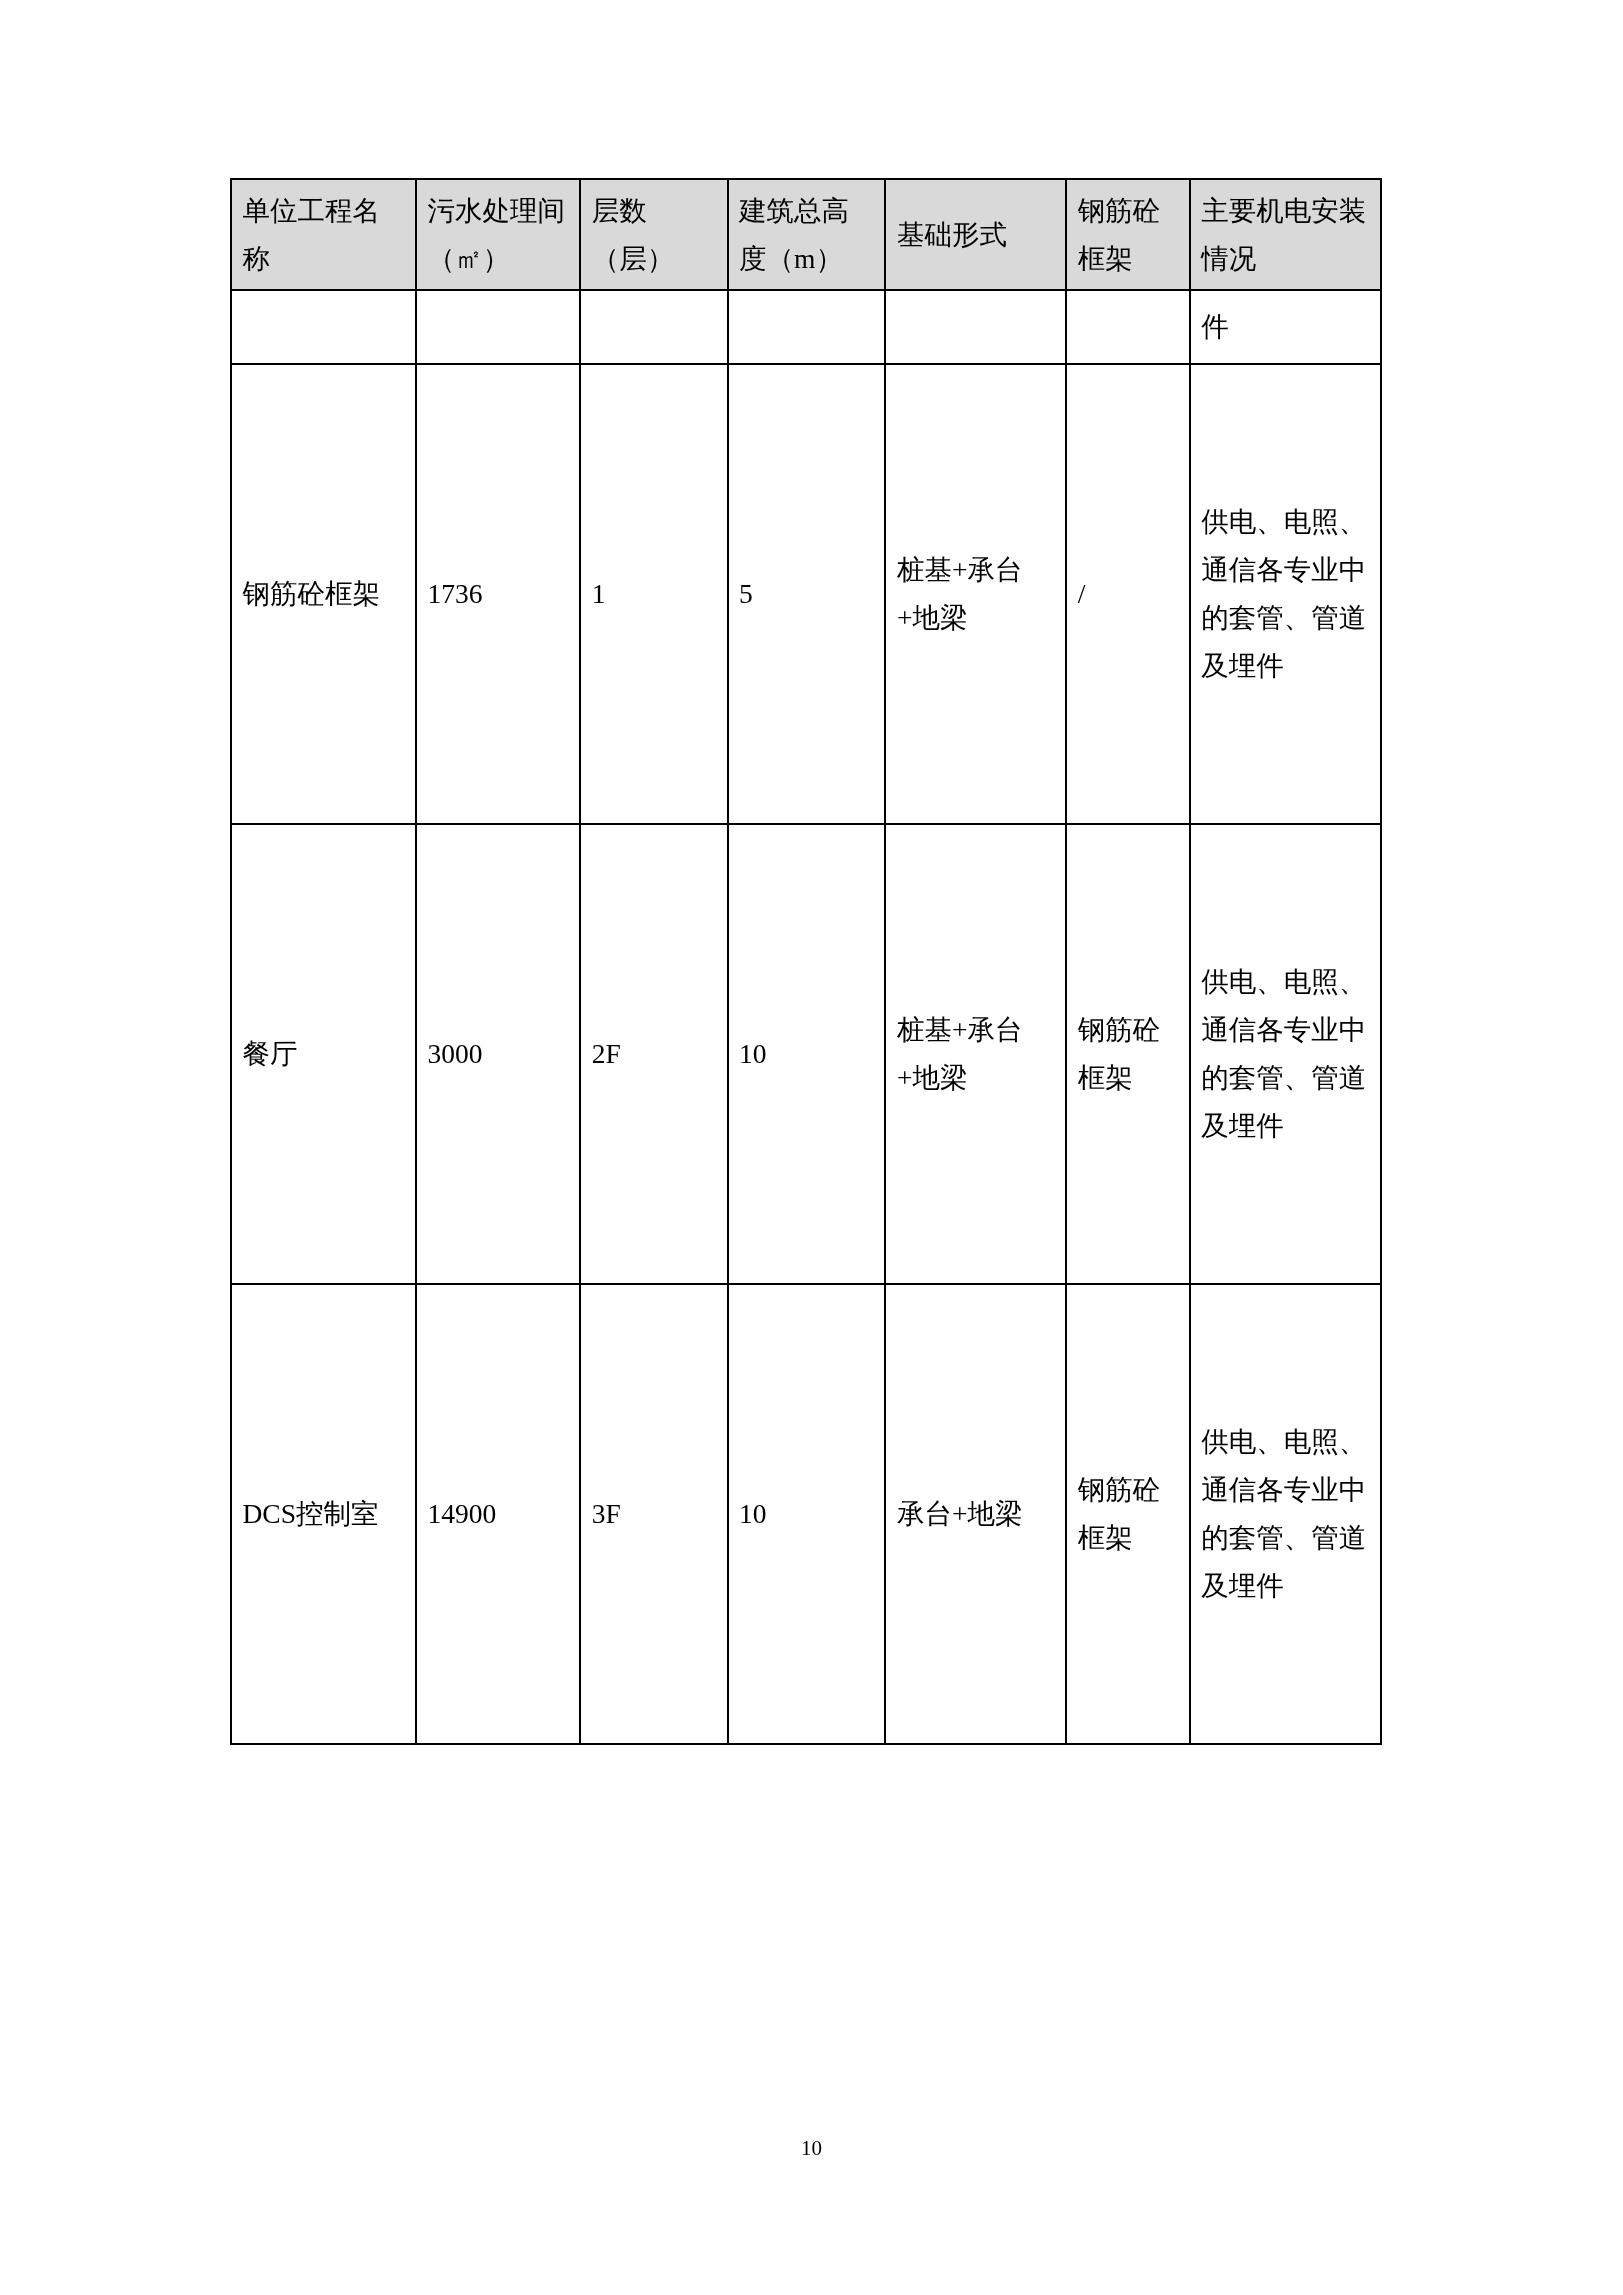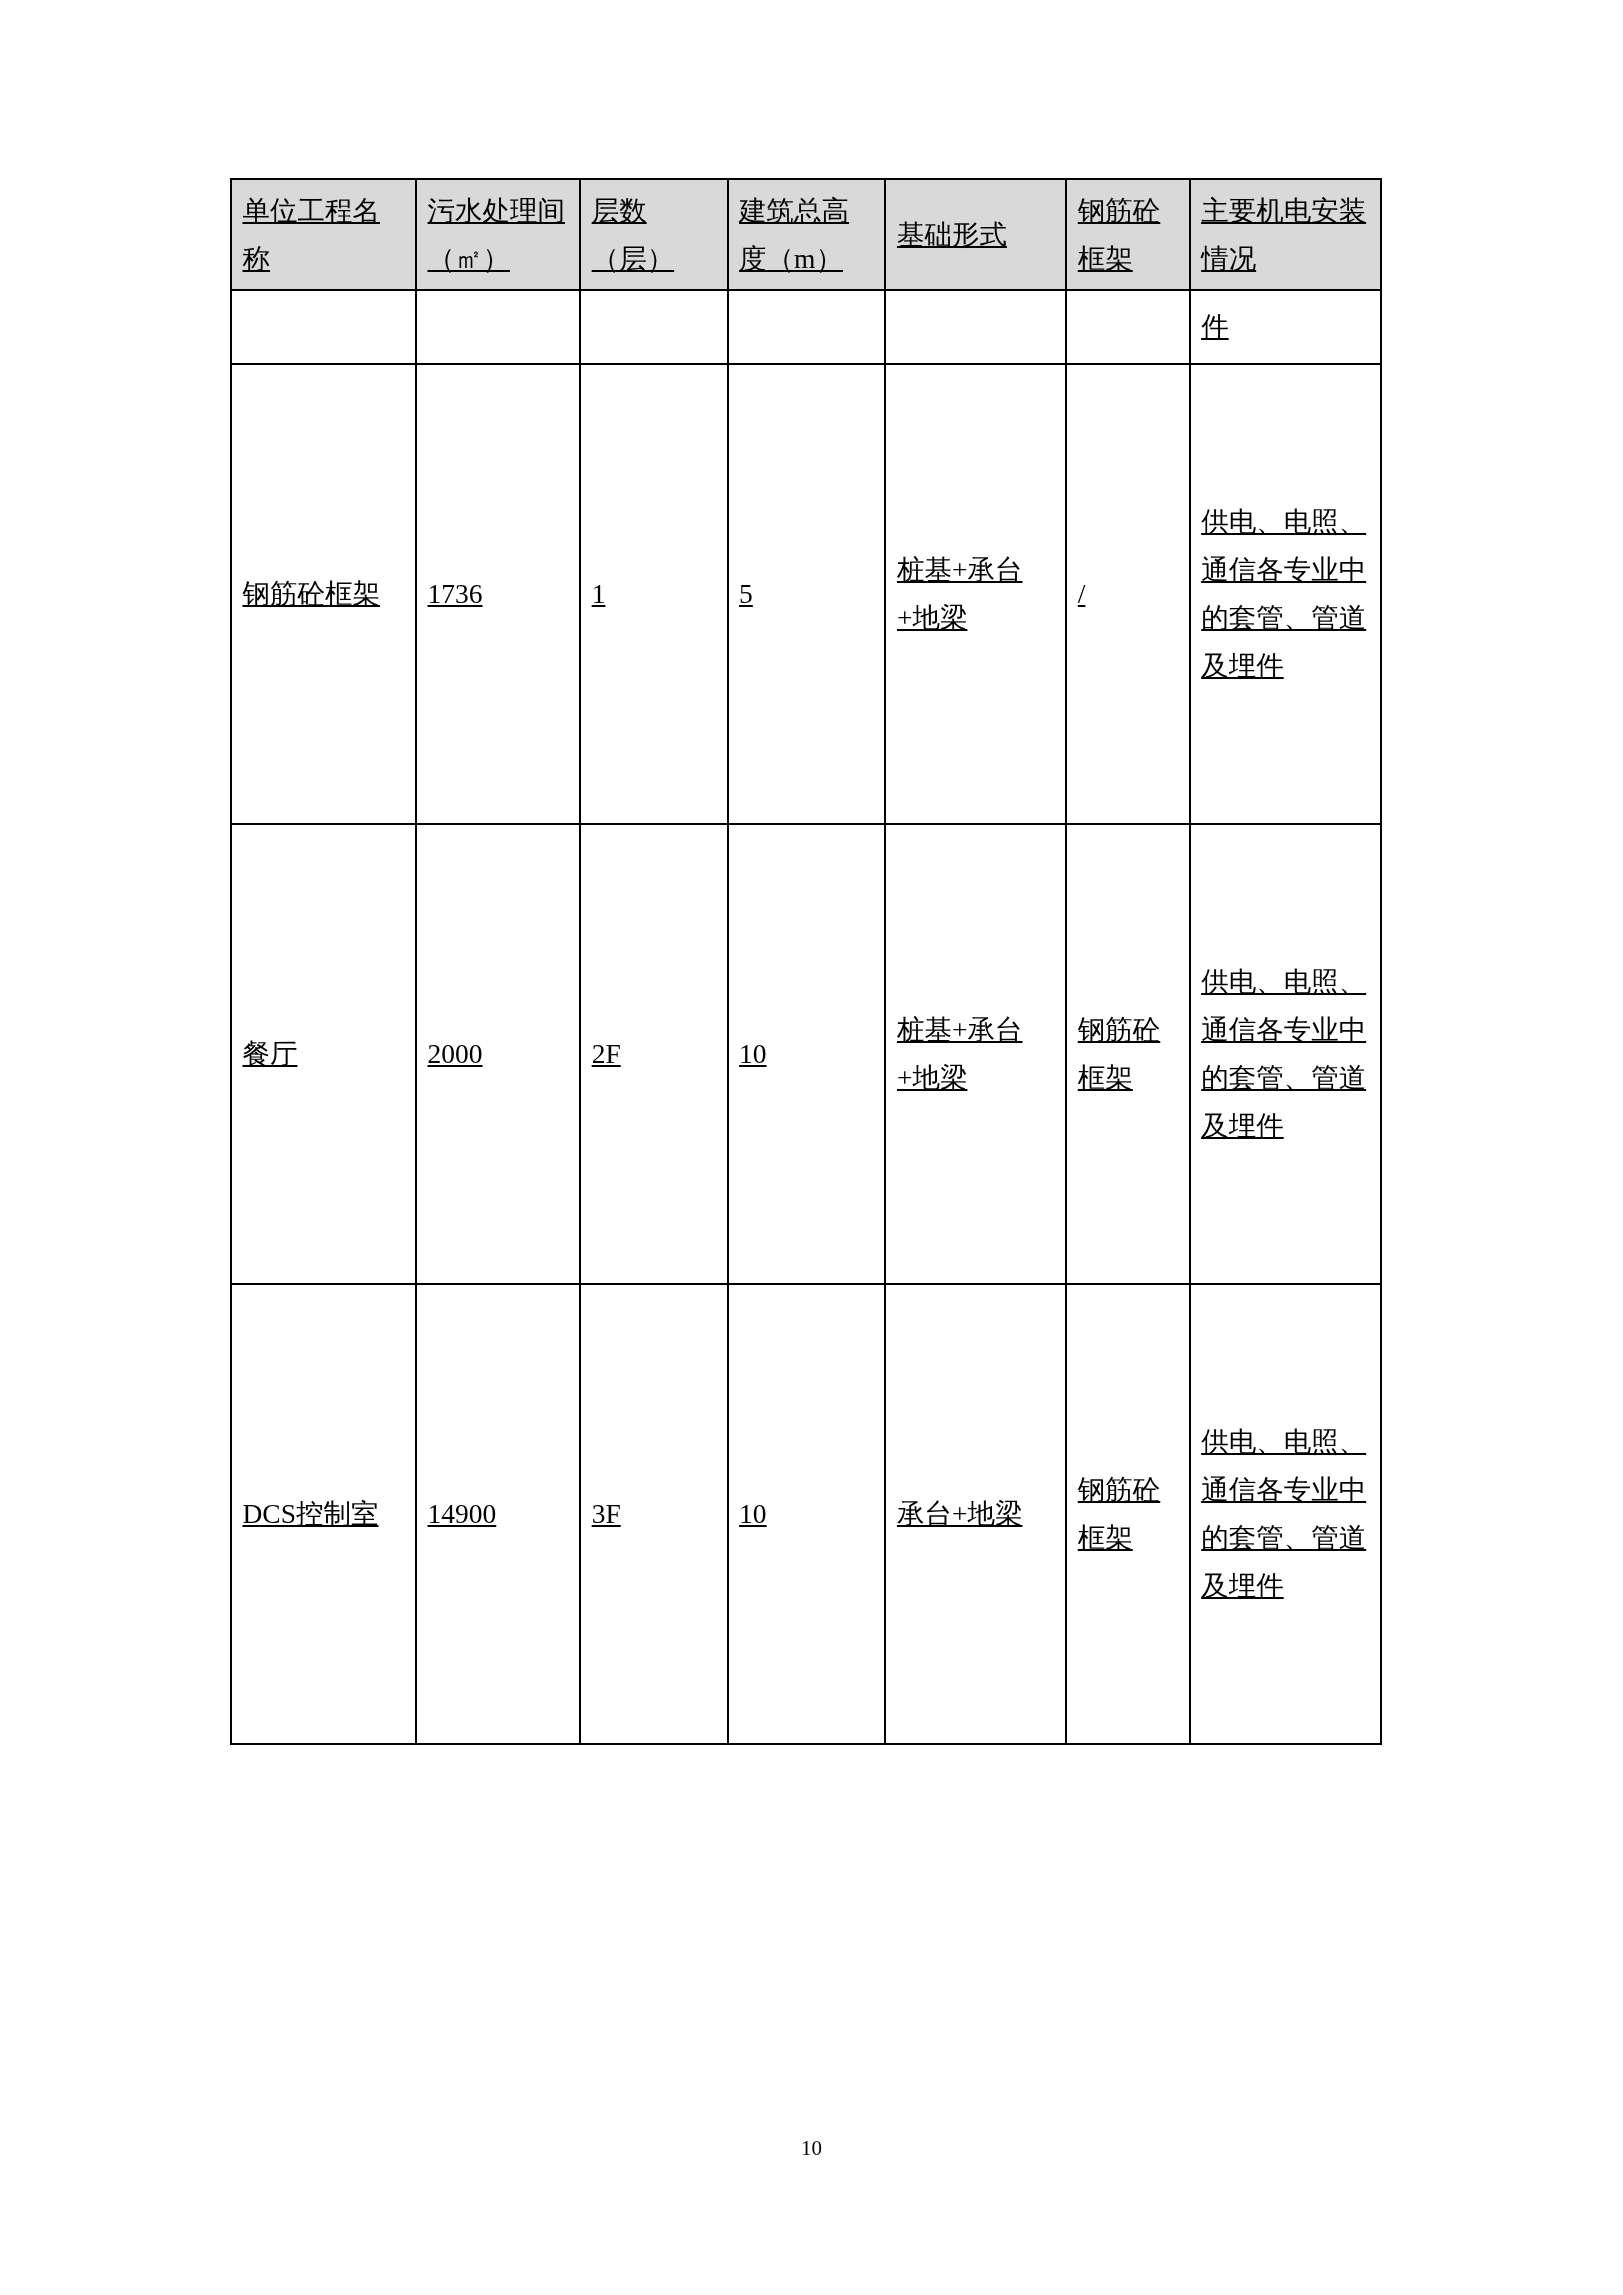--- a/index.html
+++ b/index.html
@@ -24,21 +24,20 @@
   .table-wrap {
     position: absolute;
     left: 230px;
     top: 178px;
     width: 1152px;
   }
   table.doc-table {
     border-collapse: collapse;
     width: 1152px;
     table-layout: fixed;
-    text-decoration: underline;
   }
   table.doc-table td, table.doc-table th {
     border: 2px solid #000000;
     vertical-align: middle;
     font-weight: normal;
     font-size: 27.5px;
     line-height: 1.75;
     padding: 6.5px 10.5px;
     word-break: break-all;
   }
@@ -121,21 +120,21 @@
           <td class="cell-body">钢筋砼框架</td>
           <td class="cell-body">1736</td>
           <td class="cell-body">1</td>
           <td class="cell-body">5</td>
           <td class="cell-body">桩基+承台+地梁</td>
           <td class="cell-body">/</td>
           <td class="cell-body">供电、电照、通信各专业中的套管、管道及埋件</td>
         </tr>
         <tr class="row-tall">
           <td class="cell-body">餐厅</td>
-          <td class="cell-body">2000</td>
+          <td class="cell-body">3000</td>
           <td class="cell-body">2F</td>
           <td class="cell-body">10</td>
           <td class="cell-body">桩基+承台+地梁</td>
           <td class="cell-body">钢筋砼框架</td>
           <td class="cell-body">供电、电照、通信各专业中的套管、管道及埋件</td>
         </tr>
         <tr class="row-tall">
           <td class="cell-body">DCS控制室</td>
           <td class="cell-body">14900</td>
           <td class="cell-body">3F</td>

